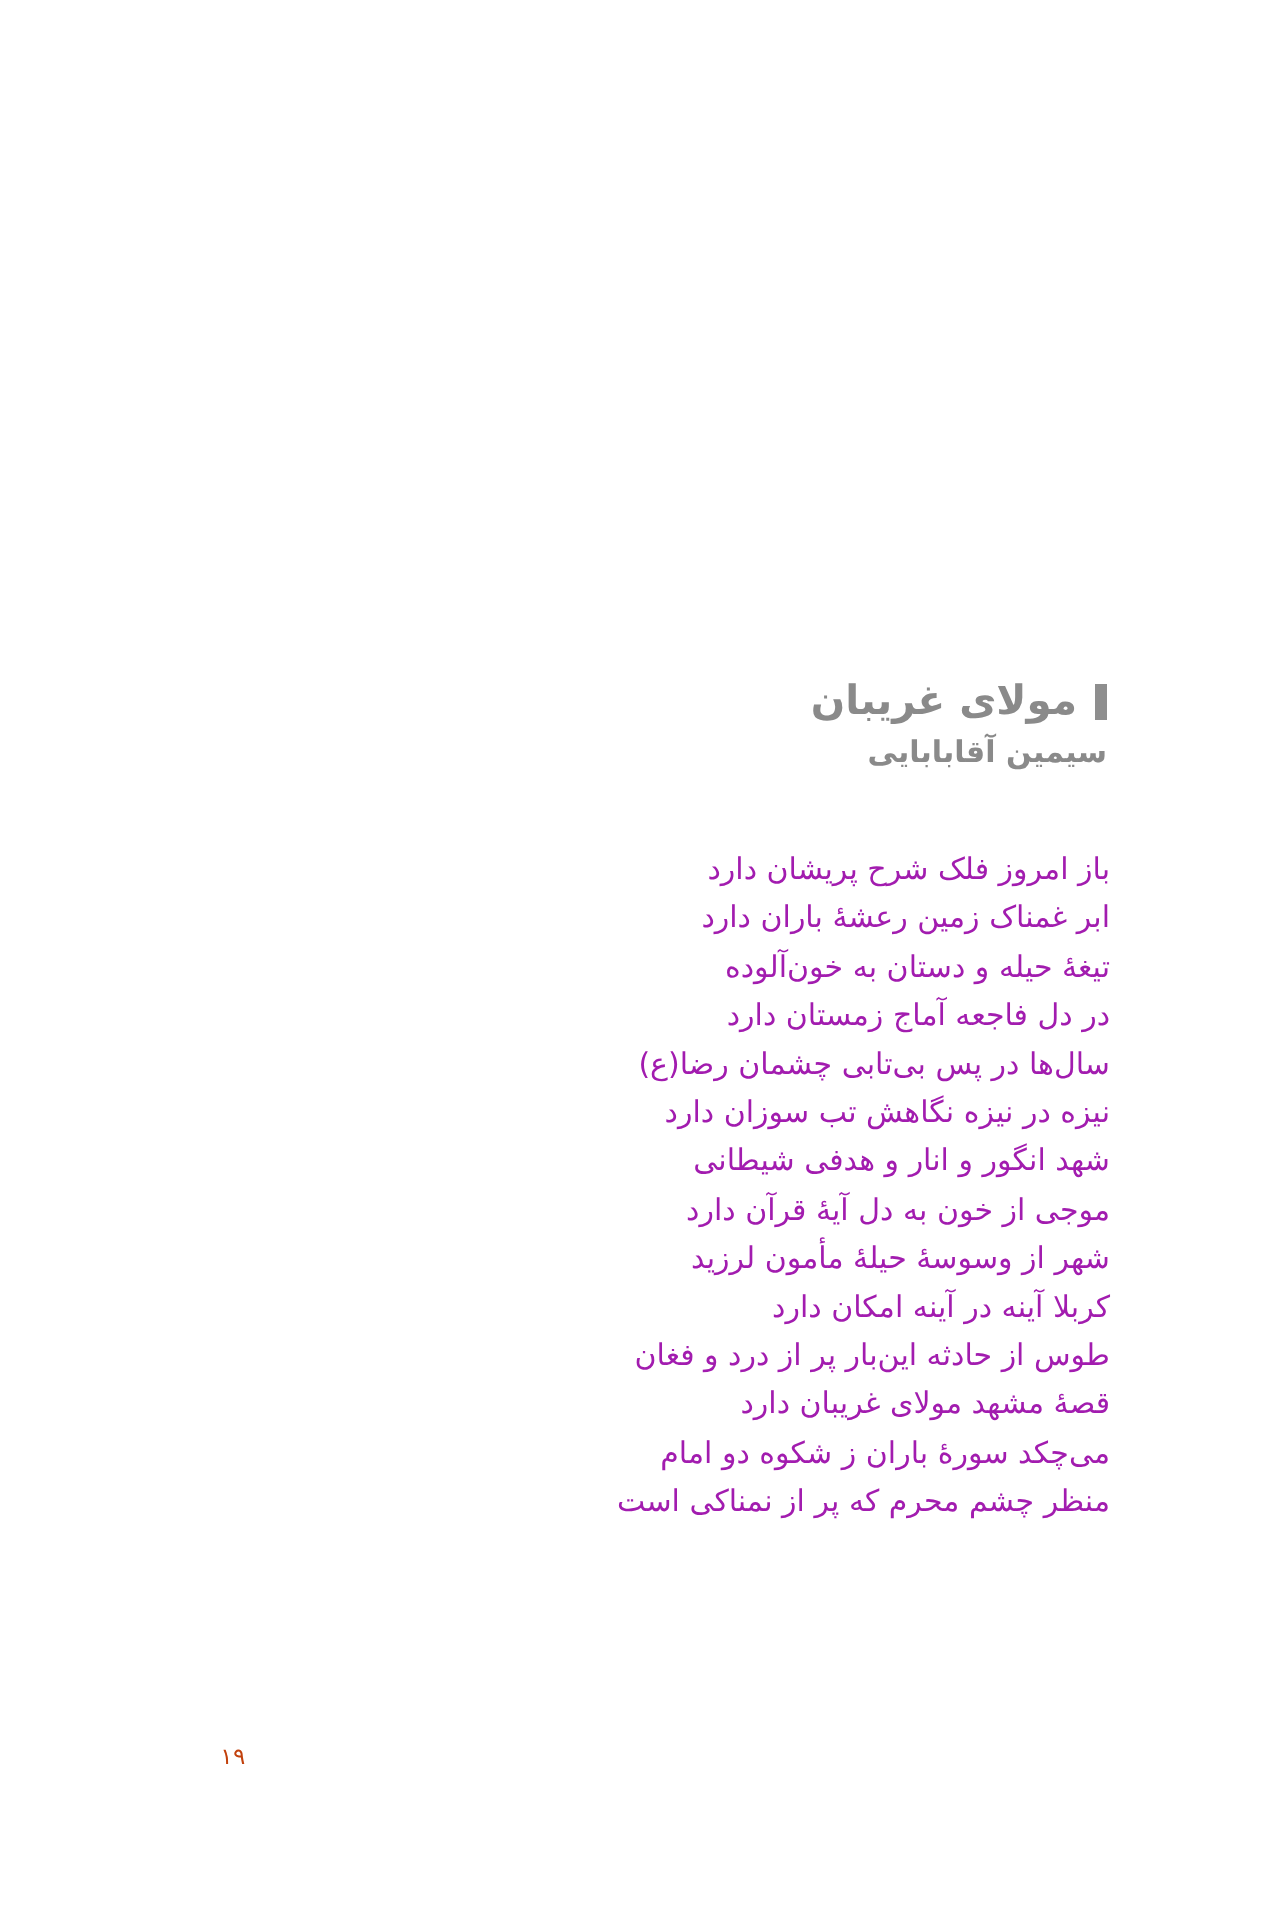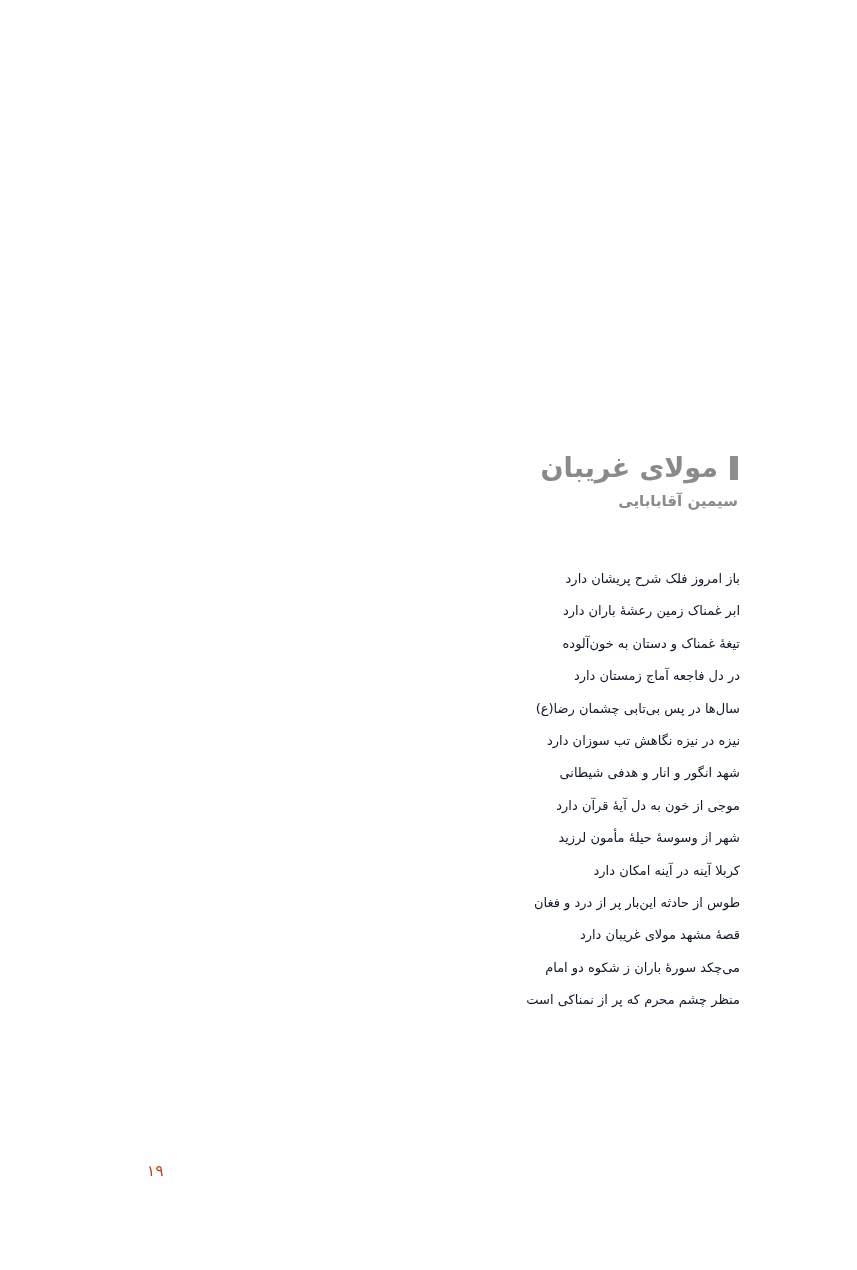--- a/index.html
+++ b/index.html
@@ -12,48 +12,48 @@
       position: absolute; right: 119px; top: 448px; direction: rtl; text-align: right;
     }
     .title-row { display: flex; align-items: center; flex-direction: row; }
     .title-bar {
       width: 8px; height: 24px; background: #8e8e8e; margin-left: 12px; display: inline-block;
     }
     .title {
       font-size: 27px; font-weight: bold; color: #8a8a8a; line-height: 40px; white-space: nowrap;
     }
     .author {
-      font-size: 15px; font-weight: bold; color: #8a8a8a; line-height: 30px; margin-top: -2px; white-space: nowrap;
+      font-size: 20px; font-weight: bold; color: #8a8a8a; line-height: 30px; margin-top: -2px; white-space: nowrap;
     }
     .poem {
       position: absolute; right: 117px; top: 563px; direction: rtl; text-align: right;
     }
     .verse {
-      font-size: 13px; line-height: 32.4px; color: #0f172a; white-space: nowrap;
+      font-size: 20px; line-height: 32.4px; color: #a21caf; white-space: nowrap;
     }
     .page-number {
       position: absolute; left: 146px; top: 1162px; font-size: 15px; color: #c2410c; direction: rtl; font-family: Liberation Mono, monospace;
     }
   </style>
 </head>
 <body>
 
 <div class="page">
   <div class="title-block">
     <div class="title-row">
       <span class="title-bar"></span>
       <span class="title">مولای غریبان</span>
     </div>
     <div class="author">سیمین آقابابایی</div>
   </div>
 
   <div class="poem">
     <div class="verse">باز امروز فلک شرح پریشان دارد</div>
     <div class="verse">ابر غمناک زمین رعشهٔ باران دارد</div>
-    <div class="verse">تیغهٔ غمناک و دستان به خون‌آلوده</div>
+    <div class="verse">تیغهٔ حیله و دستان به خون‌آلوده</div>
     <div class="verse">در دل فاجعه آماج زمستان دارد</div>
     <div class="verse">سال‌ها در پس بی‌تابی چشمان رضا(ع)</div>
     <div class="verse">نیزه در نیزه نگاهش تب سوزان دارد</div>
     <div class="verse">شهد انگور و انار و هدفی شیطانی</div>
     <div class="verse">موجی از خون به دل آیهٔ قرآن دارد</div>
     <div class="verse">شهر از وسوسهٔ حیلهٔ مأمون لرزید</div>
     <div class="verse">کربلا آینه در آینه امکان دارد</div>
     <div class="verse">طوس از حادثه این‌بار پر از درد و فغان</div>
     <div class="verse">قصهٔ مشهد مولای غریبان دارد</div>
     <div class="verse">می‌چکد سورهٔ باران ز شکوه دو امام</div>

